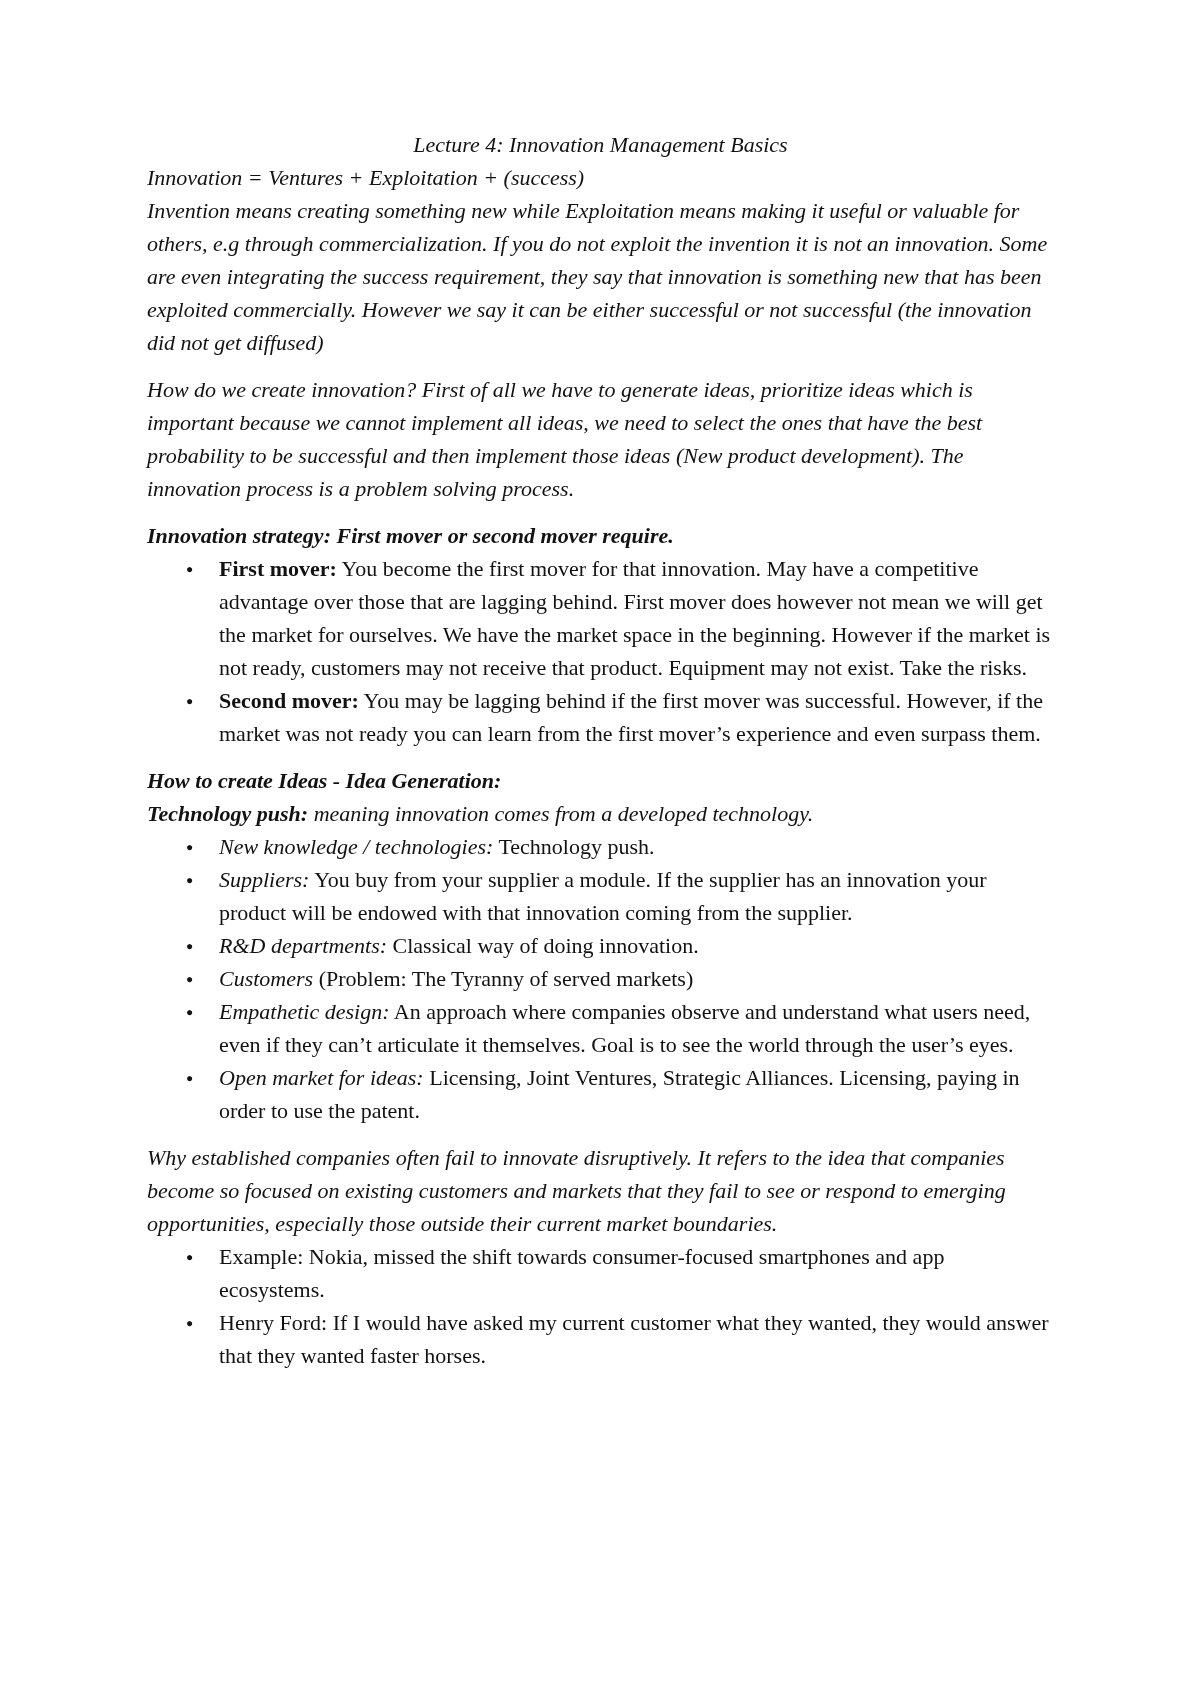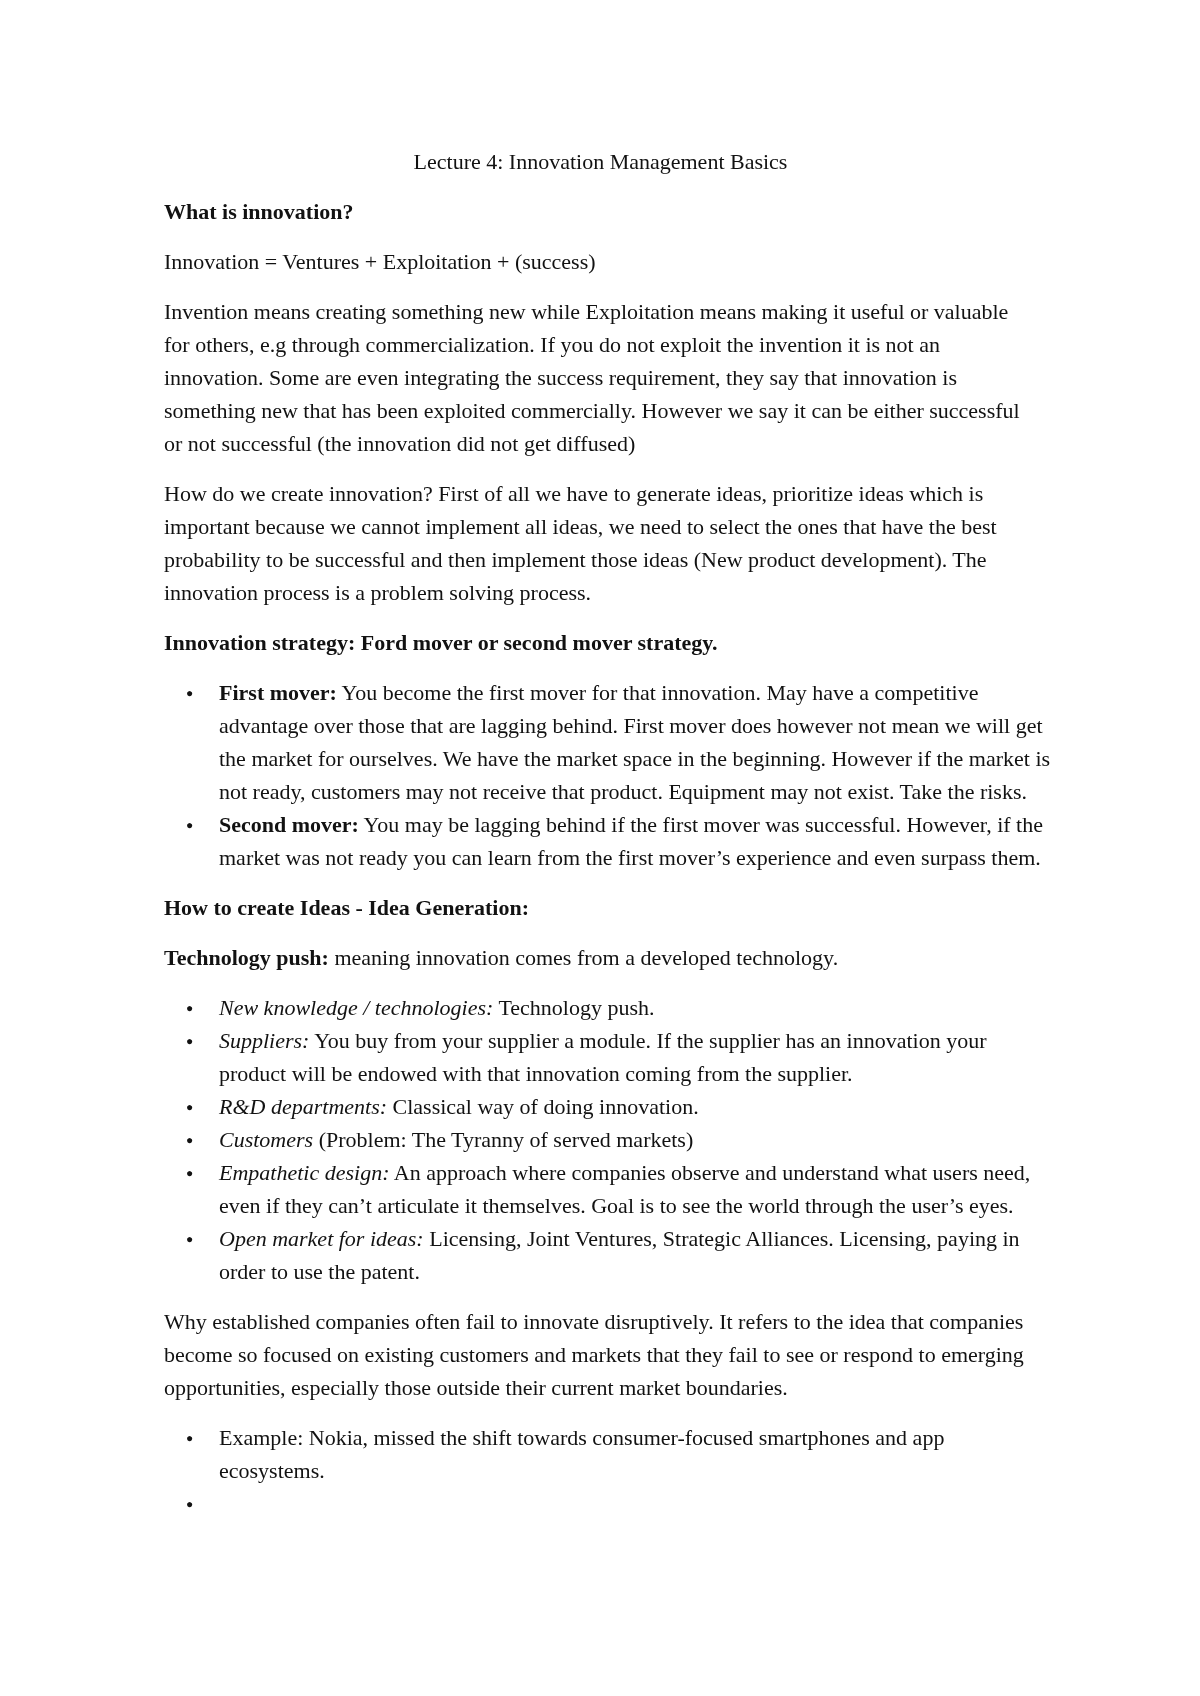--- a/index.html
+++ b/index.html
@@ -9,21 +9,21 @@
     height: 1696px;
     box-sizing: border-box;
     background: #ffffff;
     color: #121212;
     font-family: "Liberation Serif", "DejaVu Serif", serif;
     font-size: 22px;
     line-height: 33px;
     padding: 128px 146px 40px 147px;
     overflow: hidden;
   }
-  p { margin: 17px; }
+  p { margin: 0; font-style: italic; }
   .title { text-align: center; }
   .h { font-weight: bold; }
   .section { margin-top: 14px; }
   .lead-b { font-weight: bold; }
   .lead-i { font-style: italic; text-align: center; }
   ul.doclist { margin: 0; padding: 0 0 0 72px; list-style: none; }
   ul.doclist li { position: relative; }
   .bullet {
     position: absolute;
     left: -33px;
@@ -34,31 +34,30 @@
   }
 </style>
 </head>
 <body>
 
 <div class="page">
 
   <p class="title">Lecture 4: Innovation Management Basics</p>
 
   <div>
-    <p class="h">What is innovation?</p>
     <p>Innovation = Ventures + Exploitation + (success)</p>
     <p>Invention means creating something new while Exploitation means making it useful or valuable for others, e.g through commercialization. If you do not exploit the invention it is not an innovation. Some are even integrating the success requirement, they say that innovation is something new that has been exploited commercially. However we say it can be either successful or not successful (the innovation did not get diffused)</p>
   </div>
 
   <div class="section">
     <p>How do we create innovation? First of all we have to generate ideas, prioritize ideas which is important because we cannot implement all ideas, we need to select the ones that have the best probability to be successful and then implement those ideas (New product development). The innovation process is a problem solving process.</p>
   </div>
 
   <div class="section">
-    <p class="h">Innovation strategy: Ford mover or second mover strategy.</p>
+    <p class="h">Innovation strategy: First mover or second mover require.</p>
     <ul class="doclist">
       <li>
         <span class="bullet">●</span><span class="lead-b">First mover:</span><span> You become the first mover for that innovation. May have a competitive advantage over those that are lagging behind. First mover does however not mean we will get the market for ourselves. We have the market space in the beginning. However if the market is not ready, customers may not receive that product. Equipment may not exist. Take the risks.</span>
       </li>
       <li>
         <span class="bullet">●</span><span class="lead-b">Second mover:</span><span> You may be lagging behind if the first mover was successful. However, if the market was not ready you can learn from the first mover’s experience and even surpass them.</span>
       </li>
     </ul>
   </div>
 
@@ -87,18 +86,18 @@
     </ul>
   </div>
 
   <div class="section">
     <p>Why established companies often fail to innovate disruptively. It refers to the idea that companies become so focused on existing customers and markets that they fail to see or respond to emerging opportunities, especially those outside their current market boundaries.</p>
     <ul class="doclist">
       <li>
         <span class="bullet">●</span><span>Example: Nokia, missed the shift towards consumer-focused smartphones and app ecosystems.</span>
       </li>
       <li>
-        <span class="bullet">●</span>
+        <span class="bullet">●</span><span>Henry Ford: If I would have asked my current customer what they wanted, they would answer that they wanted faster horses.</span>
       </li>
     </ul>
   </div>
 
 </div>
 
 </body></html>

